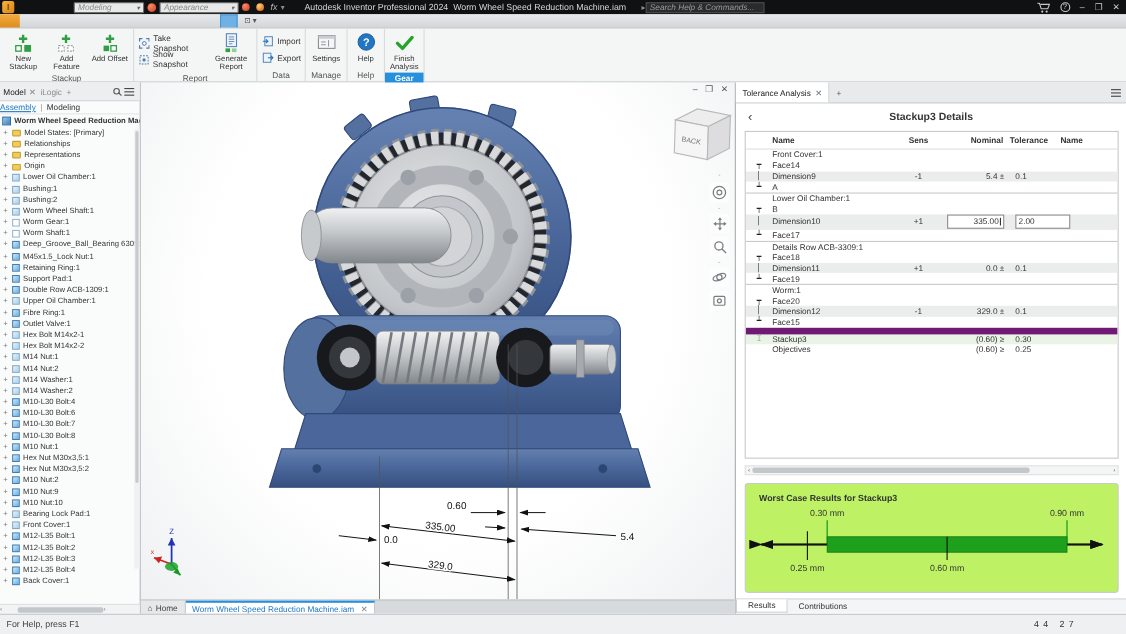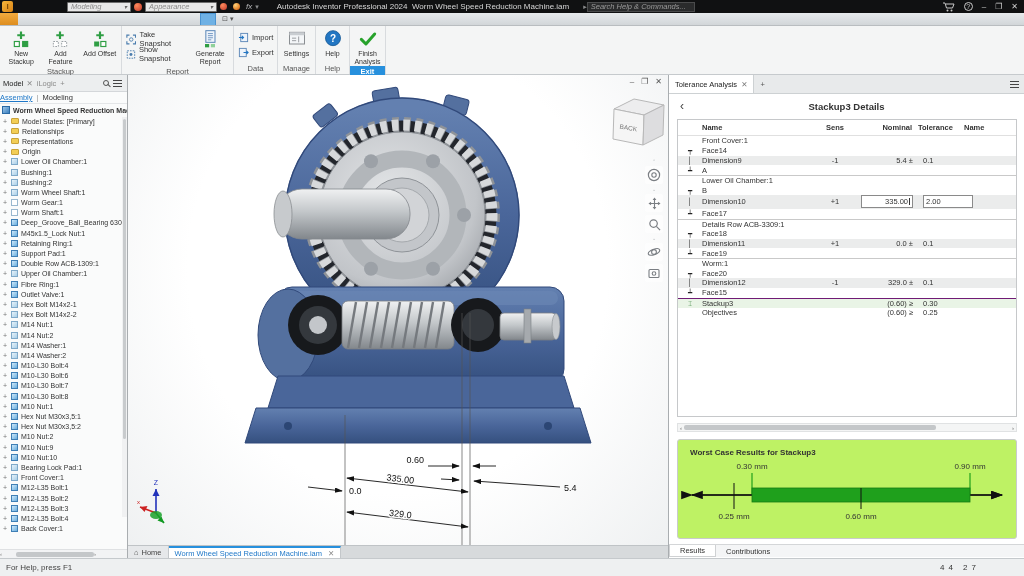--- a/index.html
+++ b/index.html
@@ -104,21 +104,21 @@
   .trow .c-sens{text-align:center}
   .trow .c-nom{text-align:right;padding-right:5px}
   .trow .c-tol{padding-left:5px}
   .t-dim,.t-dimedit{background:#ebecec}
   .t-group{border-top:1px solid #c9c9c9}
   #ta-rows .trow:first-child{border-top:none}
   .t-dimedit{min-height:14px}
   .t-dimedit .nom-in{display:inline-block;min-width:52px;background:#fff;border:1px solid #8a8a8a;padding:1px 2px;text-align:right}
   .t-dimedit .nom-in::after{content:"";display:inline-block;width:0;height:7px;border-left:1px solid #333;margin-left:1px;vertical-align:-1px}
   .t-dimedit .tol-in{display:inline-block;min-width:50px;background:#fff;border:1px solid #8a8a8a;padding:1px 2px}
-  .t-sum1{background:#e9f4e6;border-top:1px solid #701a75}
+  .t-sum1{background:#e9f4e6;border-top:6px solid #701a75}
   .t-sum1 .c-icon{color:#2e7d32}
   #ta-hscroll{position:absolute;left:8px;top:348px;width:340px;height:9px;background:#f4f5f5;border:1px solid #e0e2e3;display:flex;align-items:center;font-size:6px;color:#666;justify-content:space-between;padding:0 2px}
   #ta-hscroll .thumb{height:5px;background:#c4c7c9;border-radius:2px;width:252px;margin-right:auto;margin-left:2px}
   #ta-chartbox{position:absolute;left:8px;top:364px;width:340px;height:100px;border:1px solid #c9cbcd;border-radius:3px;background:#bef264}
   #ta-chart-title{font-weight:bold;font-size:8px;padding:8px 0 0 12px}
   #ta-restabs{position:absolute;left:0;bottom:1px;width:100%;height:13px;border-top:1px solid #d4d6d8;display:flex;font-size:7.5px;background:#f4f5f6}
   .res-tab{padding:0 10px;display:flex;align-items:center;color:#333}
   .res-tab.active{background:#fff;border:1px solid #cfd1d3;border-top:none;font-weight:normal}
 
   
@@ -316,21 +316,21 @@
     <div class="rgroup" style="width:36px">
       <div class="btns">
         <div class="bigbtn" style="width:32px">
           <svg viewBox="0 0 24 24">
               <path d="M4 12.5l5.5 5.5L20 6" fill="none" stroke="#27a22b" stroke-width="3.6" stroke-linecap="round" stroke-linejoin="round"></path>
             </svg>
           <div class="blabel">Finish
 Analysis</div>
         </div>
       </div>
-      <div class="glabel exit">Exit</div>
+      <div class="glabel exit">Gear</div>
     </div>
     <div style="flex:1"></div>
   </div>
 
   <div id="workspace">
 
     <div id="browser">
       <div id="browser-head">
         <span class="bh-tab">
             <span>Model</span>

